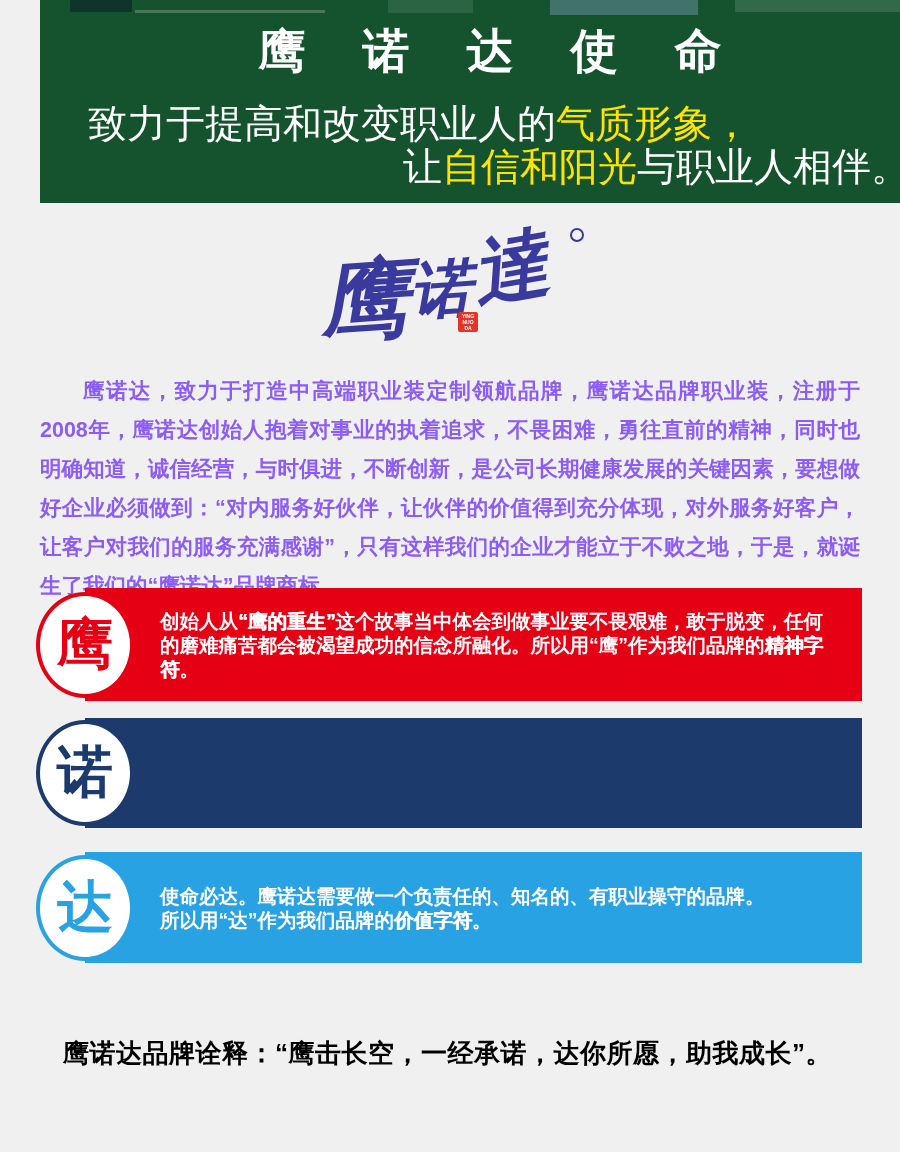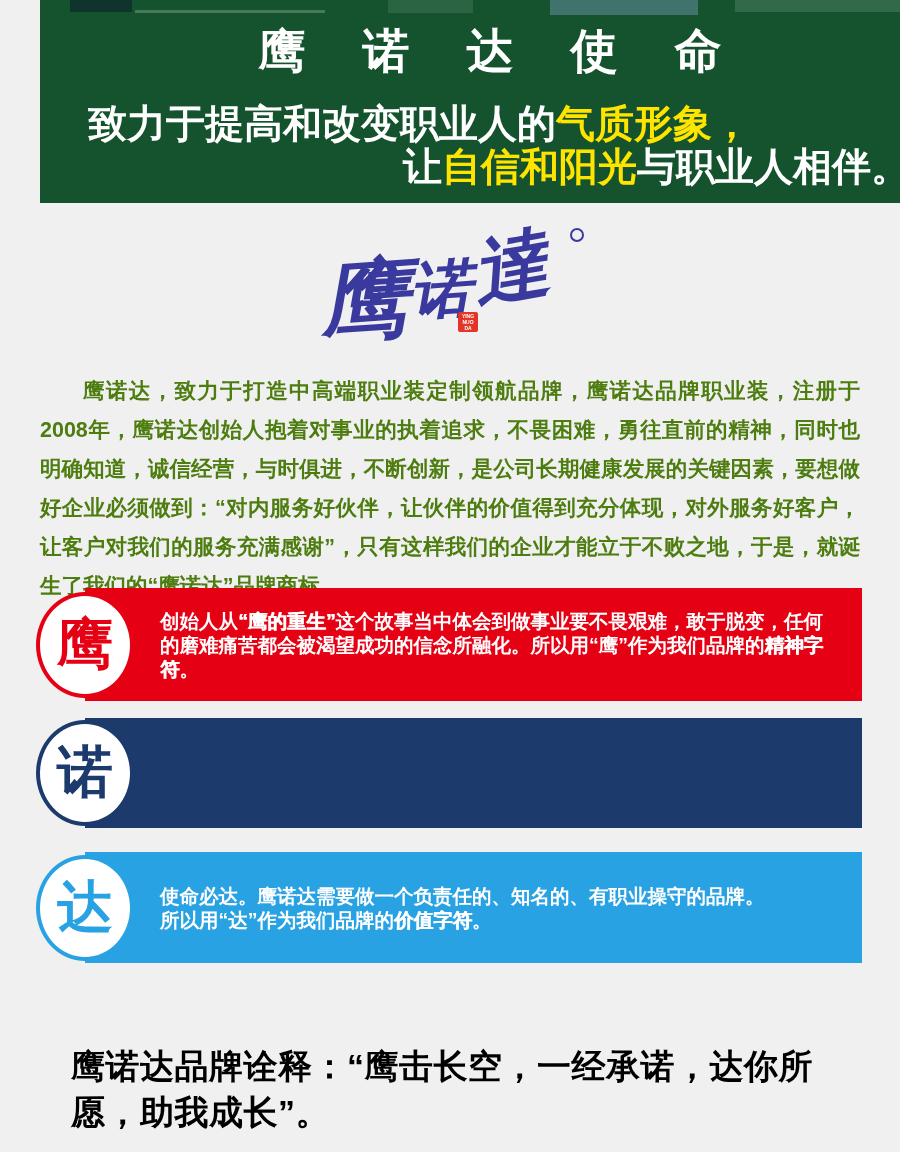--- a/index.html
+++ b/index.html
@@ -9,60 +9,60 @@
   
   .header{position:absolute;left:0;top:0;width:900px;height:203px;background:#14532d;margin-left:40px;}
   .remnant{position:absolute;}
   .r1{left:30px;top:0;width:62px;height:12px;background:rgba(8,16,44,.45);}
   .r2{left:95px;top:10px;width:190px;height:3px;background:rgba(255,255,255,.22);}
   .r3{left:348px;top:0;width:85px;height:13px;background:rgba(255,255,255,.10);}
   .r4{left:510px;top:0;width:148px;height:15px;background:rgba(140,168,214,.38);}
   .r5{left:695px;top:0;width:165px;height:12px;background:rgba(255,255,255,.13);}
   .header-title{position:absolute;left:0;top:20px;width:100%;text-align:center;
     color:#ffffff;font-size:47px;font-weight:bold;letter-spacing:22px;padding-left:22px;box-sizing:border-box;}
-  .hline{position:absolute;font-size:39px;font-weight:bold;color:#ffffff;white-space:nowrap;}
+  .hline{position:absolute;font-size:39px;font-weight:normal;color:#ffffff;white-space:nowrap;}
   .hline1{left:48px;top:97px;}
   .hline2{right:30px;top:140px;}
   .ylw{color:#ffe400;}
 
   
   .logo{position:absolute;left:50%;top:228px;transform:translateX(-50%);width:280px;height:135px;}
   .logo-text{position:absolute;left:10px;top:8px;white-space:nowrap;color:#3a3a9e;
     font-family:"DejaVu Serif","Liberation Serif",serif;font-style:italic;font-weight:bold;
     transform:rotate(-4deg);}
   .lg1{font-size:88px;display:inline-block;vertical-align:baseline;}
   .lg2{font-size:62px;display:inline-block;transform:translateY(-14px);margin-left:2px;}
   .lg3{font-size:76px;display:inline-block;transform:translateY(-26px) rotate(-6deg);margin-left:2px;}
   .regmark{position:absolute;right:6px;top:0;width:10px;height:10px;border:2px solid #3a3a9e;border-radius:50%;}
   .seal{position:absolute;left:148px;top:84px;width:20px;height:20px;background:#e23527;border-radius:2px;
     color:#ffffff;font-size:5px;line-height:6px;text-align:center;font-weight:bold;overflow:hidden;padding-top:1px;box-sizing:border-box;}
 
   
-  .intro{position:absolute;left:40px;top:372px;width:820px;color:#4d7c0f;
+  .intro{position:absolute;left:40px;top:372px;width:820px;color:#8b5cf6;
     font-size:21.5px;line-height:39px;font-weight:bold;text-align:justify;text-indent:2em;margin:0;}
 
   
   .banner{position:absolute;left:85px;width:777px;display:flex;align-items:center;}
   .banner-red{top:588px;height:113px;background:#e60014;}
   .banner-navy{top:718px;height:110px;background:#1c3a6c;}
   .banner-sky{top:852px;height:111px;background:#29a2e3;}
   .badge{position:absolute;left:-49px;top:50%;transform:translateY(-50%);
     width:98px;height:106px;border-radius:50%;background:#ffffff;
     display:flex;align-items:center;justify-content:center;
     font-size:56px;font-weight:bold;box-sizing:border-box;}
   .banner-red  .badge{border:4px solid #e60014;color:#e60014;}
   .banner-navy .badge{border:4px solid #1c3a6c;color:#1c3a6c;}
   .banner-sky  .badge{border:4px solid #29a2e3;color:#29a2e3;}
   .banner-text{padding:0 28px 0 75px;color:#ffffff;font-size:19.5px;line-height:24px;font-weight:bold;}
   .banner-text p{margin:0;}
   .banner-text b{text-shadow:.7px 0 0 currentColor;}
 
   
   .brand-quote{position:absolute;left:55px;top:1028px;width:810px;color:#000000;
-    font-size:34px;font-weight:bold;letter-spacing:.5px;margin:16px;}
+    font-size:26px;font-weight:bold;letter-spacing:.5px;margin:8px;}
 </style>
 </head>
 <body>
 
 <div class="page">
 
   <div class="header">
     <div class="remnant r1"></div>
     <div class="remnant r2"></div>
     <div class="remnant r3"></div>

